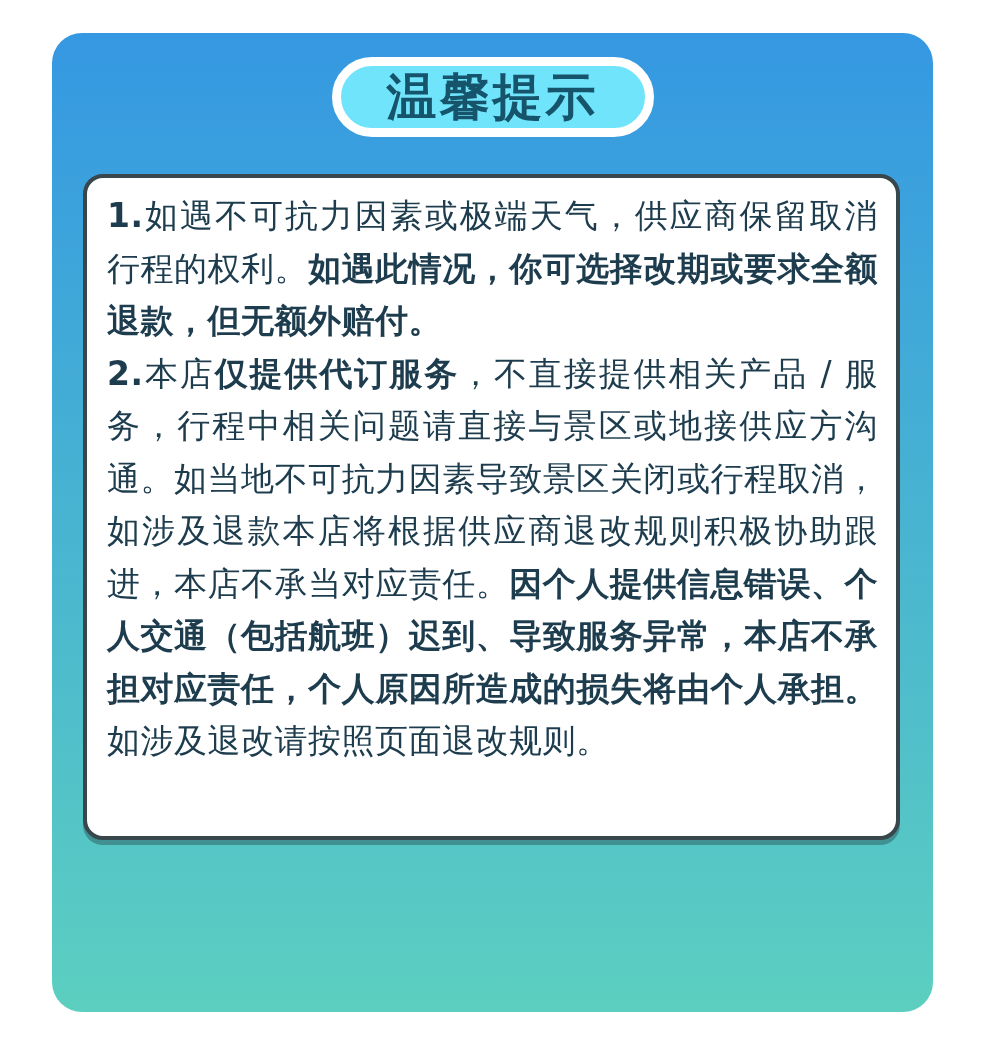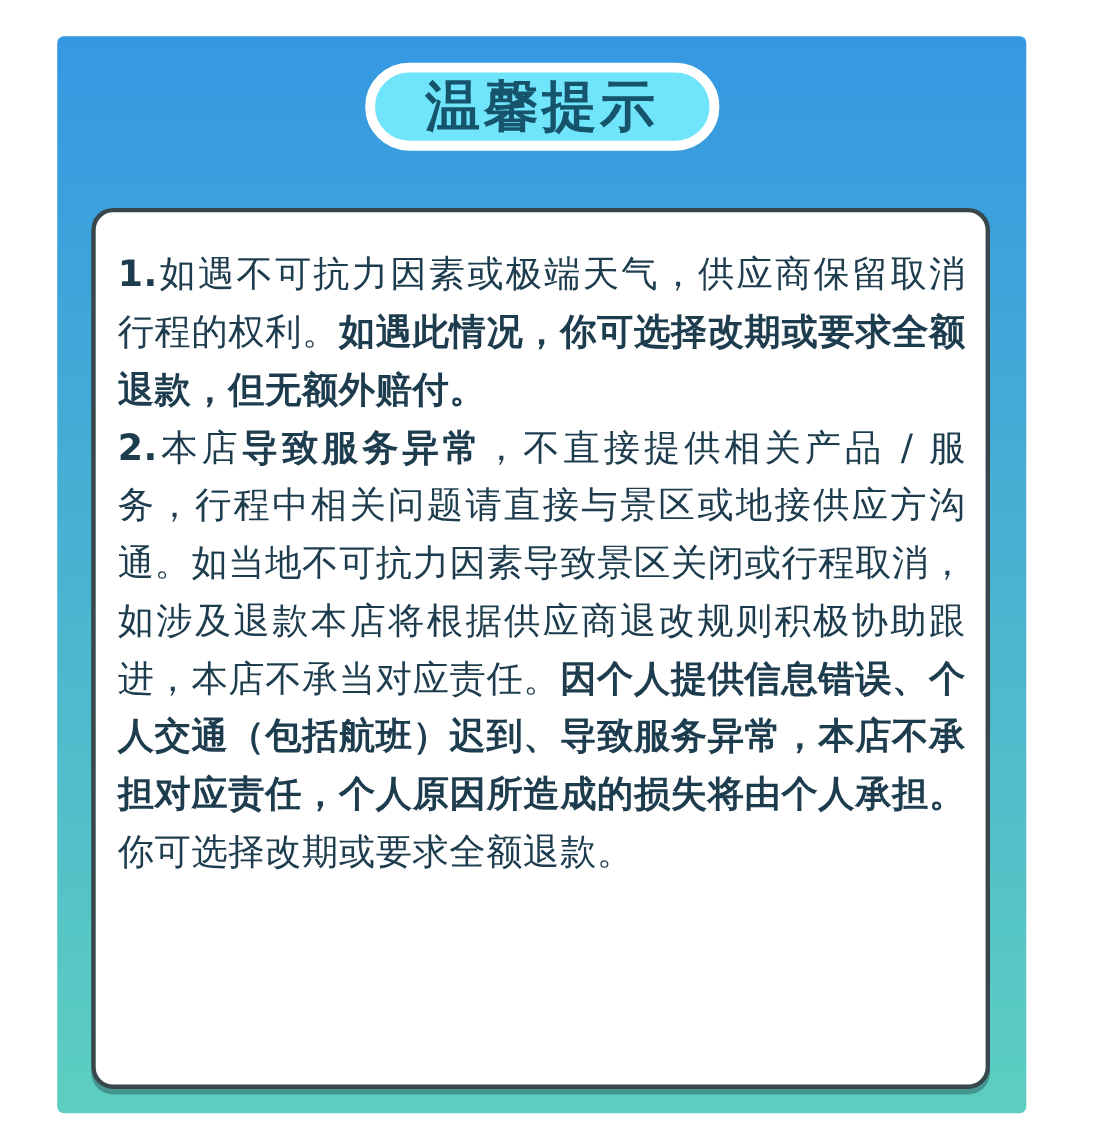--- a/index.html
+++ b/index.html
@@ -13,21 +13,21 @@
     font-family: "DejaVu Sans", "Liberation Sans", sans-serif;
     position: relative;
     overflow: hidden;
   }
   .card {
     position: absolute;
     left: 52px;
     top: 33px;
     width: 881px;
     height: 979px;
-    border-radius: 6px;
+    border-radius: 30px;
     background: linear-gradient(180deg, var(--grad-top, #3598E2) 0%, var(--grad-bottom, #5CCFC0) 100%);
   }
   .pill {
     position: absolute;
     top: 24px;
     left: 50%;
     transform: translateX(-50%);
     background: var(--pill-fill, #70E4FB);
     border: 9px solid var(--pill-border, #ffffff);
     border-radius: 60px;
@@ -39,29 +39,29 @@
     display: block;
     font-size: 50px;
     line-height: 58px;
     font-weight: 900;
     letter-spacing: 3px;
     color: var(--title-color, #15546B);
   }
   .notice-box {
     position: absolute;
     left: 31px;
-    top: 156px;
+    top: 141px;
     width: 817px;
-    height: 801px;
+    height: 666px;
     box-sizing: border-box;
     background: #ffffff;
     border: 4px solid #37474B;
     border-radius: 20px;
     box-shadow: 0 5px 0 rgba(25, 45, 50, 0.35);
-    padding: 30px 18px 12px 20px;
+    padding: 12px 18px 12px 20px;
     overflow: hidden;
   }
   .para {
     margin: 0;
     font-size: 33px;
     line-height: 52.5px;
     color: var(--text-color, #1D3C4E);
     text-align: justify;
     letter-spacing: 0.5px;
   }
@@ -72,16 +72,16 @@
 </head>
 <body>
 
 <div class="card">
   <div class="pill">
     <span class="pill-title">温馨提示</span>
   </div>
   <div class="notice-box">
     <div>
         <p class="para"><span class="bold">1.</span><span>如遇不可抗力因素或极端天气，供应商保留取消行程的权利。</span><span class="bold">如遇此情况，你可选择改期或要求全额退款，但无额外赔付。</span></p>
-        <p class="para"><span class="bold">2.</span><span>本店</span><span class="bold">导致服务异常</span><span>，不直接提供相关产品 / 服务，行程中相关问题请直接与景区或地接供应方沟通。如当地不可抗力因素导致景区关闭或行程取消，如涉及退款本店将根据供应商退改规则积极协助跟进，本店不承当对应责任。</span><span class="bold">因个人提供信息错误、个人交通（包括航班）迟到、导致服务异常，本店不承担对应责任，个人原因所造成的损失将由个人承担。</span><span>你可选择改期或要求全额退款。</span></p>
+        <p class="para"><span class="bold">2.</span><span>本店</span><span class="bold">仅提供代订服务</span><span>，不直接提供相关产品 / 服务，行程中相关问题请直接与景区或地接供应方沟通。如当地不可抗力因素导致景区关闭或行程取消，如涉及退款本店将根据供应商退改规则积极协助跟进，本店不承当对应责任。</span><span class="bold">因个人提供信息错误、个人交通（包括航班）迟到、导致服务异常，本店不承担对应责任，个人原因所造成的损失将由个人承担。</span><span>如涉及退改请按照页面退改规则。</span></p>
       </div>
   </div>
 </div>
 
 </body></html>

